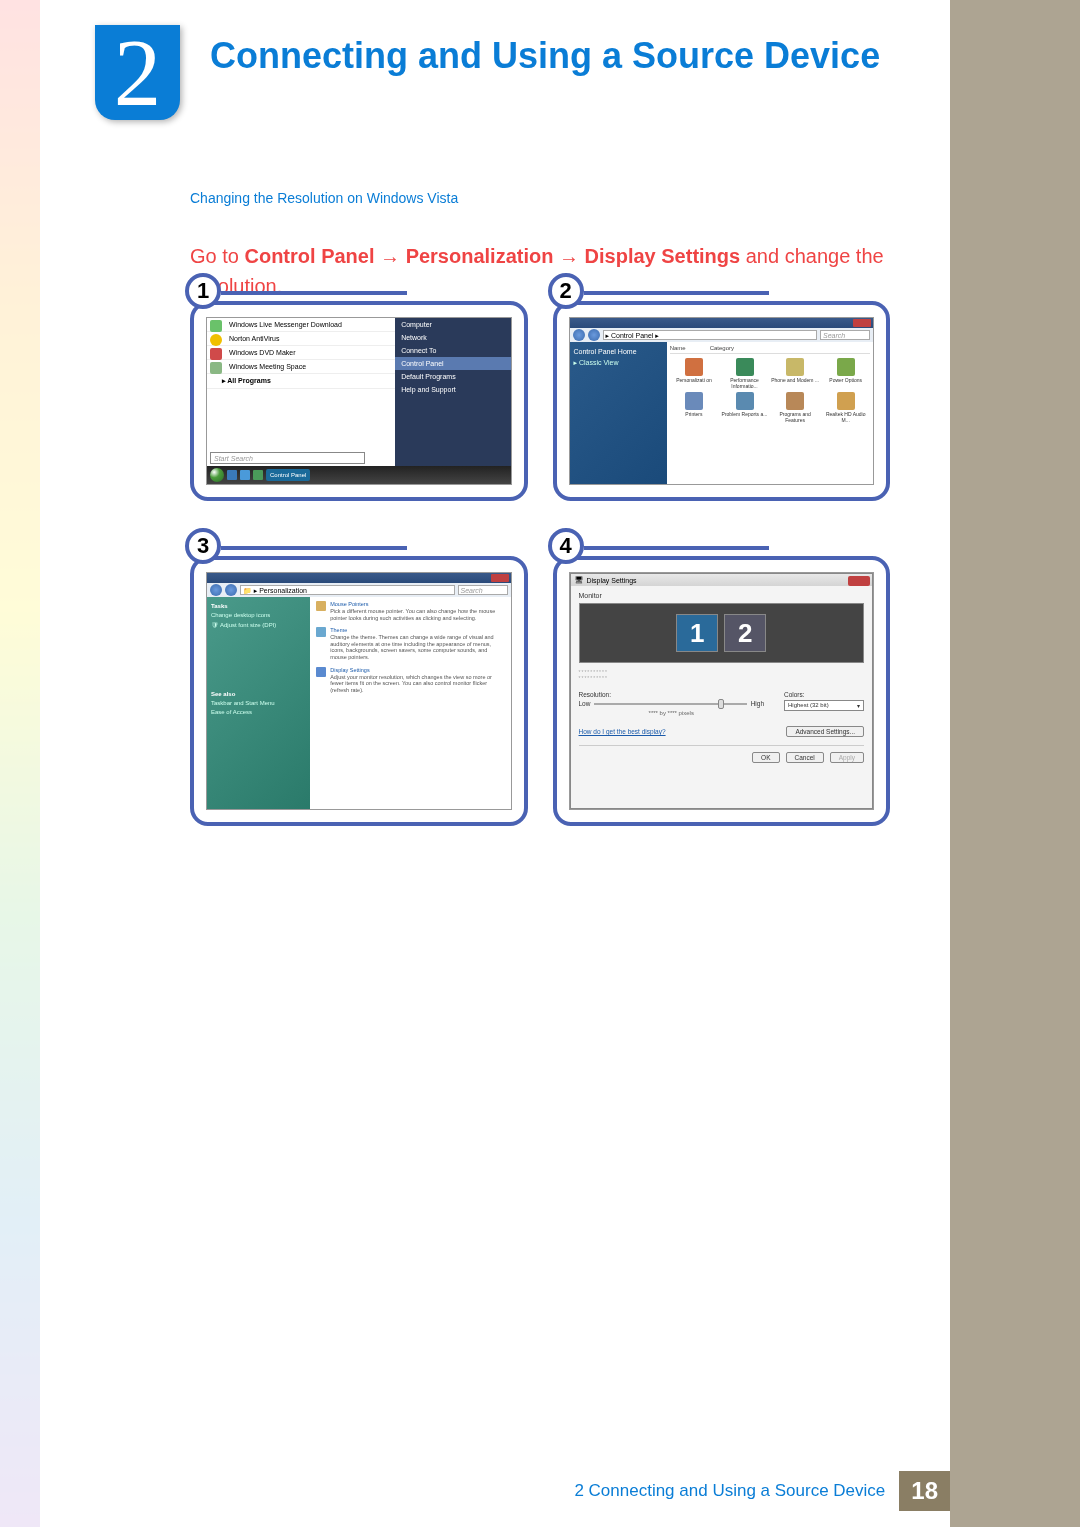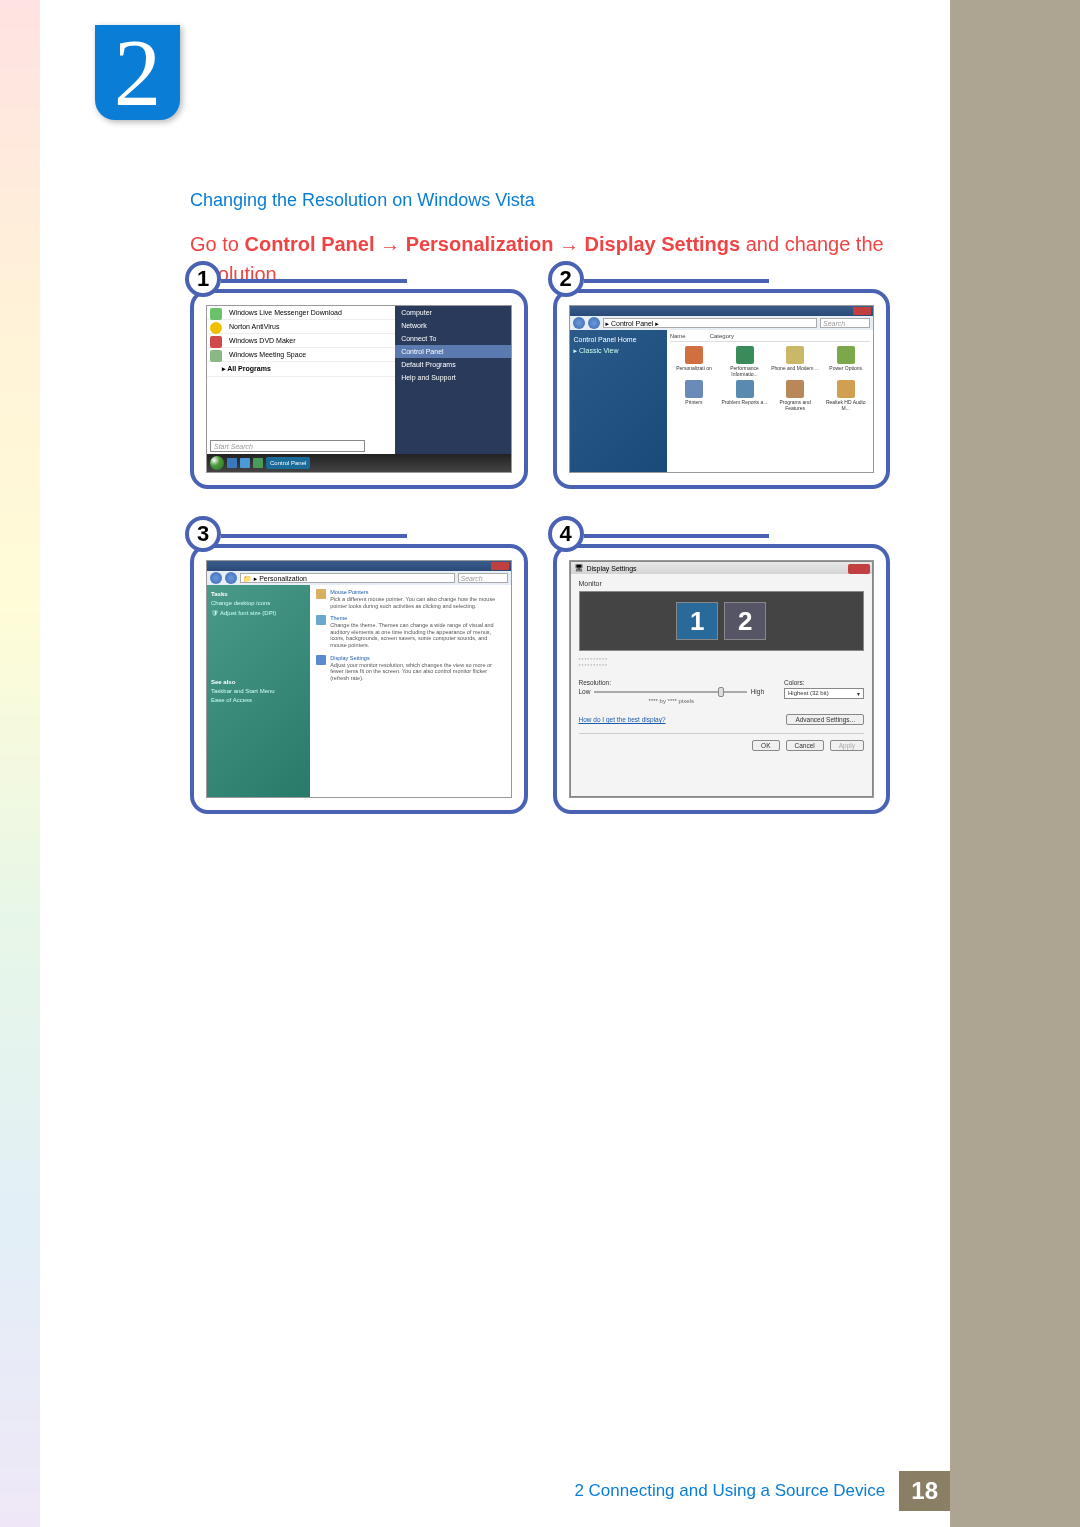--- a/index.html
+++ b/index.html
@@ -15,21 +15,21 @@
 .right-col { position: absolute; right: 0; top: 0; width: 130px; height: 100%; background: #8a7e64; opacity: 0.7; }
 
 
 .chapter-badge { position: absolute; left: 95px; top: 25px; width: 85px; height: 95px; background: #0a7dd6; border-bottom-left-radius: 20px; border-bottom-right-radius: 20px; display: flex; align-items: center; justify-content: center; color: #fff; font-size: 95px; font-weight: 300; font-family: Georgia, serif; box-shadow: 2px 2px 6px rgba(0,0,0,.3); }
 
 
 .chapter-title { position: absolute; left: 210px; top: 35px; font-size: 36px; color: #0a7dd6; font-weight: bold; }
 
 
 .content { position: absolute; left: 190px; top: 190px; width: 700px; }
-.subhead { color: #0a7dd6; font-size: 18px; margin-bottom: 18px; }
+.subhead { color: #0a7dd6; font-size: 14px; margin-bottom: 35px; }
 .instr { font-size: 20px; color: #ef4444; line-height: 1.5; }
 .instr .bold { font-weight: bold; }
 .arrow { font-family: sans-serif; }
 
 
 .frames-grid { display: grid; grid-template-columns: 1fr 1fr; gap: 55px 25px; }
 .frame-wrap { position: relative; }
 .frame-badge { position: absolute; left: -5px; top: -28px; width: 36px; height: 36px; border: 4px solid #4a62b3; border-radius: 50%; background: #fff; display: flex; align-items: center; justify-content: center; font-size: 22px; font-weight: bold; color: #000; z-index: 2; }
 .frame-connector { position: absolute; left: 31px; top: -10px; width: 55%; height: 4px; background: #4a62b3; }
 .frame { border: 4px solid #4a62b3; border-radius: 18px; padding: 12px; background: #fff; height: 200px; }
@@ -111,20 +111,21 @@
 </head>
 <body>
 
 <div class="page">
   <div class="left-stripe">
       <div class="stripe-inner"></div>
     </div>
   <div class="right-col"></div>
 
   <div class="chapter-badge">2</div>
+  <div class="chapter-title">Connecting and Using a Source Device</div>
 
   <div class="content">
     <div class="subhead">Changing the Resolution on Windows Vista</div>
     <div class="instr">
       <span>Go to </span>
       <span class="bold">Control Panel</span>
       <span class="bold arrow"> → </span>
       <span class="bold">Personalization</span>
       <span class="bold arrow"> → </span>
       <span class="bold">Display Settings</span>

